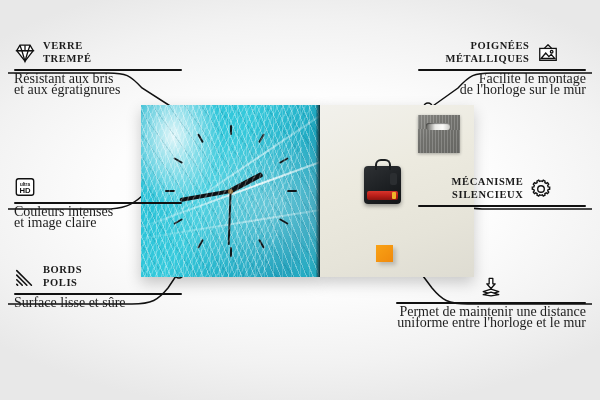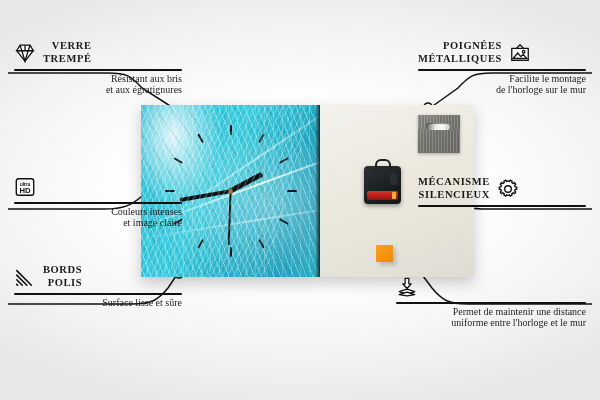--- a/index.html
+++ b/index.html
@@ -129,26 +129,26 @@
   .callout{ position:absolute; }
   .callout .head{ display:flex; align-items:center; gap:7px; }
   .callout .title{
     font-weight:bold; font-size:10.5px; letter-spacing:.6px;
     line-height:12.5px; text-transform:uppercase; white-space:pre-line;
   }
   .callout .rule{
     height:1.6px; background:#111; margin-top:4px; border-radius:1px;
   }
   .callout .desc{
-    font-size:10px; line-height:10.6px; margin-top:3.5px; color:#1d1d1d;
+    font-size:14px; line-height:10.6px; margin-top:3.5px; color:#1d1d1d;
     white-space:pre-line;
   }
   .callout.left  .head{ justify-content:flex-start; }
-  .callout.left  .title,.callout.left  .desc{ text-align:right; }
-  .callout.right .head{ justify-content:flex-start; flex-direction:row; }
+  .callout.left  .title,.callout.left  .desc{ text-align:left; }
+  .callout.right .head{ justify-content:center; flex-direction:row; }
   .callout.right .title,.callout.right .desc{ text-align:right; }
   .ico{ width:22px; height:22px; flex:0 0 22px; }
   .ico svg{ display:block; width:100%; height:100%; }
 
   .lines{ position:absolute; inset:0; pointer-events:none; }
 </style>
 </head>
 <body>
 
 <div id="stage">

